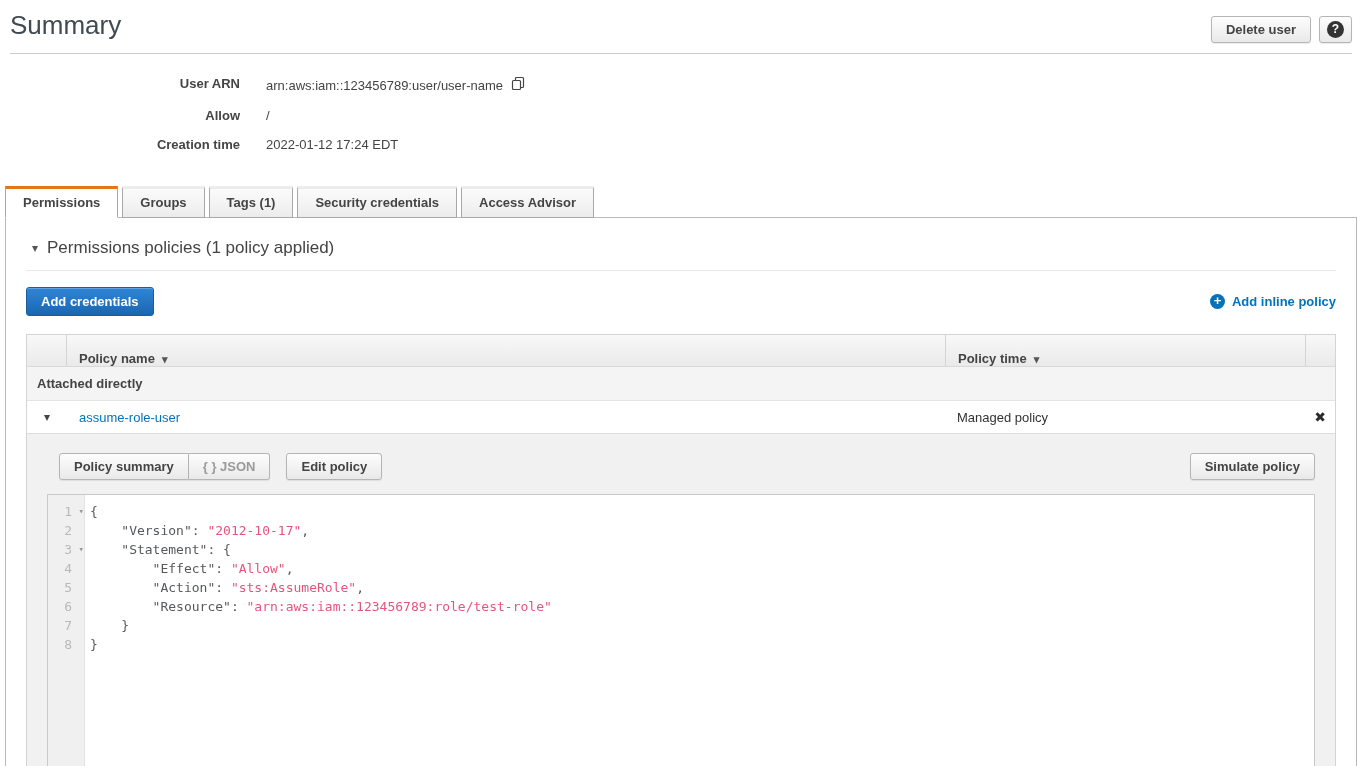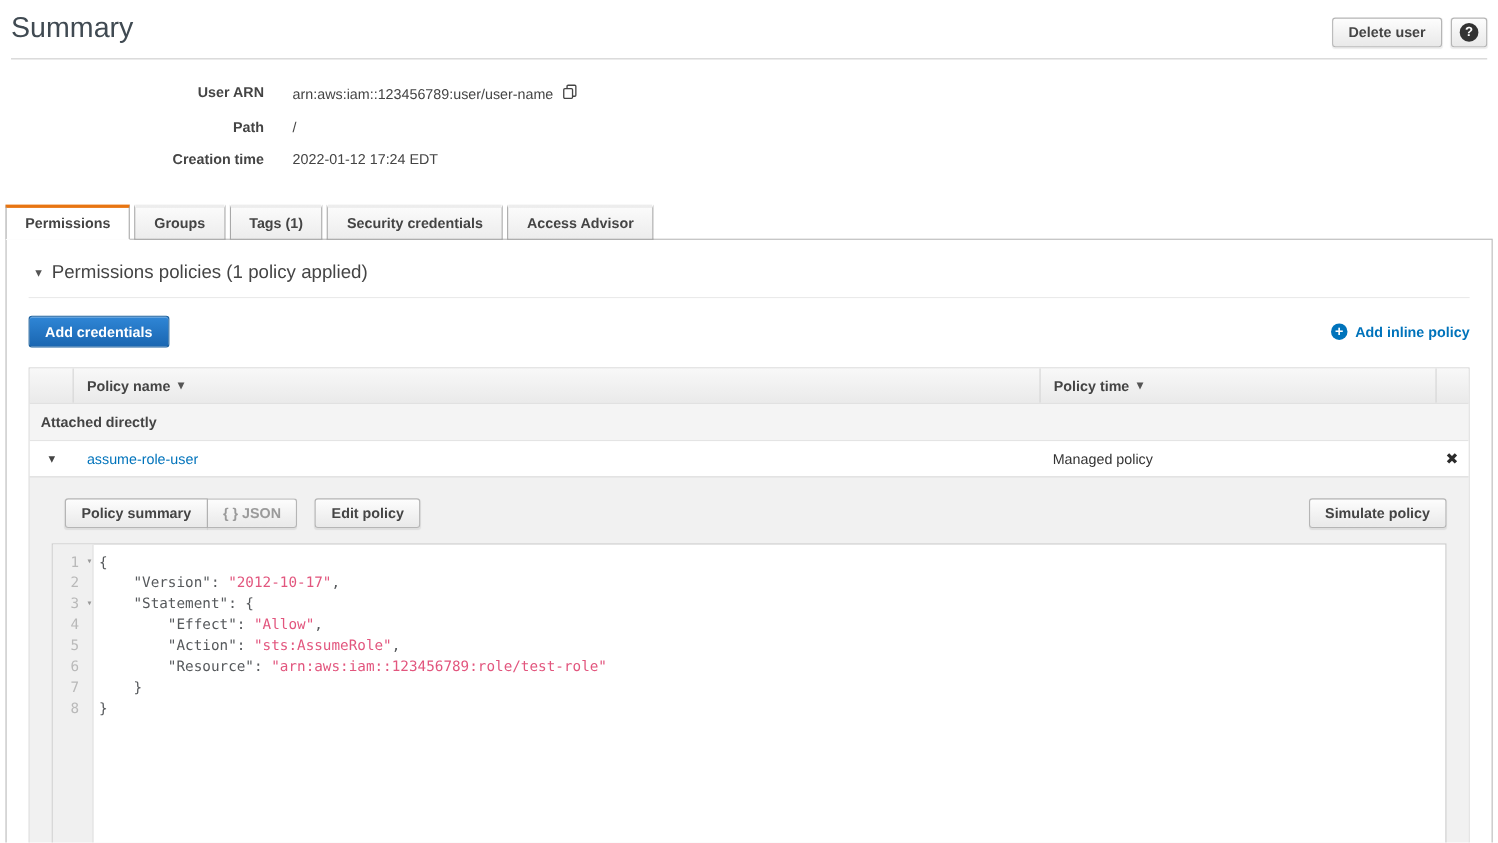--- a/index.html
+++ b/index.html
@@ -54,21 +54,21 @@
   .inline-policy-link { display:inline-flex; align-items:center; gap:7px;
     color:#0073bb; font-size:13px; font-weight:bold; cursor:pointer; text-decoration:none; }
   .plus-circle { width:15px; height:15px; border-radius:50%; background:#0073bb;
     color:#fff; font-size:13px; font-weight:bold; line-height:14px; text-align:center; }
   .plus-circle::before { content:"+"; }
 
   
   .policy-table { border:1px solid #d4d4d4; }
   .thead { display:flex; align-items:stretch; height:31px;
     background:linear-gradient(#f8f8f8,#eaeaea); font-size:13px; font-weight:bold; }
-  .th { display:flex; align-items:center; gap:7px; }
+  .th { display:flex; align-items:flex-end; gap:7px; }
   .th-expand { width:40px; border-right:1px solid #d4d4d4; }
   .th-name { flex:1; padding-left:12px; cursor:pointer; }
   .th-type { width:360px; border-left:1px solid #d4d4d4; padding-left:12px; cursor:pointer; }
   .th-action { width:30px; border-left:1px solid #d4d4d4; }
   .sort-caret { font-size:11px; color:#555; }
   .group-row { background:#f4f4f4; border-top:1px solid #d9d9d9; padding:9px 10px;
     font-size:13px; font-weight:bold; }
   .policy-row { display:flex; align-items:center; height:33px; background:#fff;
     border-top:1px solid #e4e4e4; font-size:13px; }
   .row-expand { width:40px; text-align:center; font-size:12px; color:#444; cursor:pointer; }
@@ -123,21 +123,21 @@
       <span>arn:aws:iam::123456789:user/user-name</span>
       <span class="copy-icon">
         <svg width="15" height="15" viewBox="0 0 15 15">
           <rect x="4.5" y="1.5" width="8" height="10" rx="1" fill="#fff" stroke="#444" stroke-width="1.2"></rect>
           <rect x="1.5" y="4.5" width="8" height="9" rx="1" fill="#fff" stroke="#444" stroke-width="1.2"></rect>
         </svg>
       </span>
     </div>
   </div>
   <div class="detail-row">
-    <div class="detail-label">Path</div>
+    <div class="detail-label">Allow</div>
     <div class="detail-value">/</div>
   </div>
   <div class="detail-row">
     <div class="detail-label">Creation time</div>
     <div class="detail-value">2022-01-12 17:24 EDT</div>
   </div>
 </div>
 
 <div class="tabs">
   <div class="tab active">Permissions</div>

